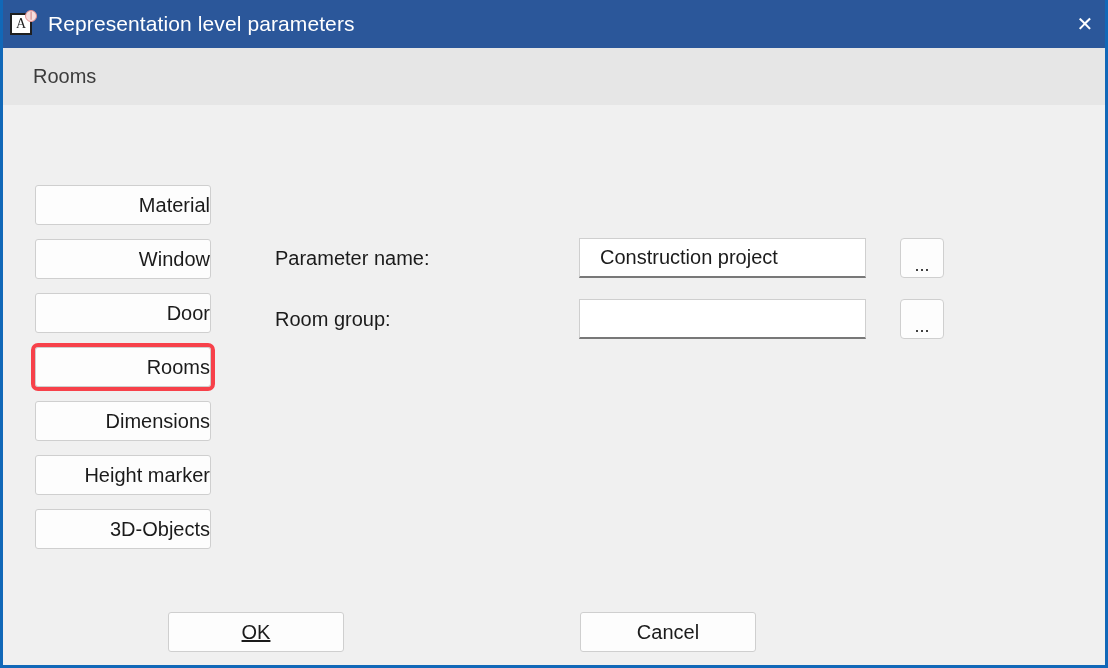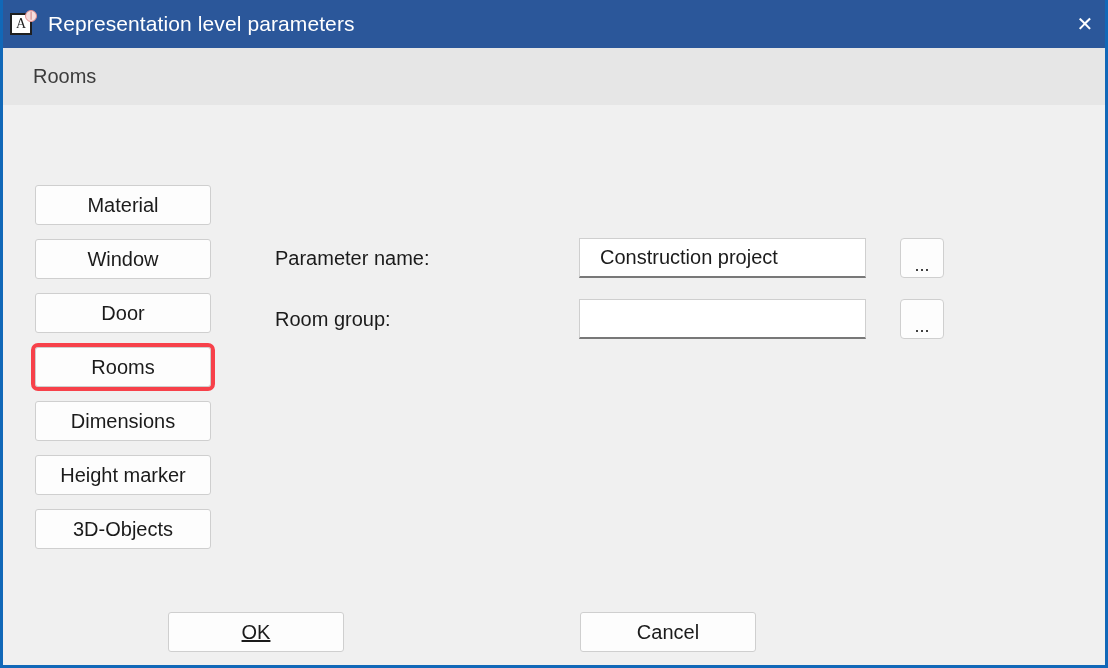--- a/index.html
+++ b/index.html
@@ -148,21 +148,21 @@
     position: relative;
     width: 176px;
     height: 40px;
     margin-bottom: 14px;
     background: #fdfdfd;
     border: 1px solid #cfcfcf;
     border-radius: 3px;
     box-sizing: border-box;
     display: flex;
     align-items: center;
-    justify-content: center;
+    justify-content: flex-end;
     font-size: 20px;
     color: #1b1b1b;
     cursor: pointer;
     white-space: nowrap;
   }
   .cat-btn.selected {
     outline: 4px solid #f7414a;
     outline-offset: 0px;
   }
 

